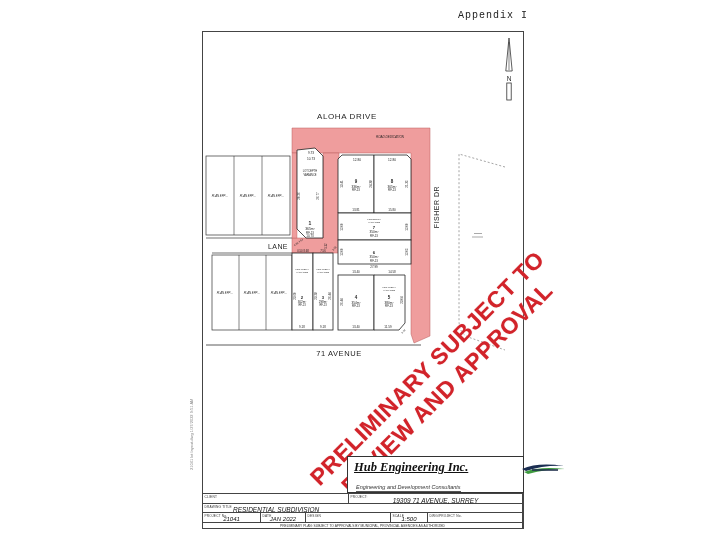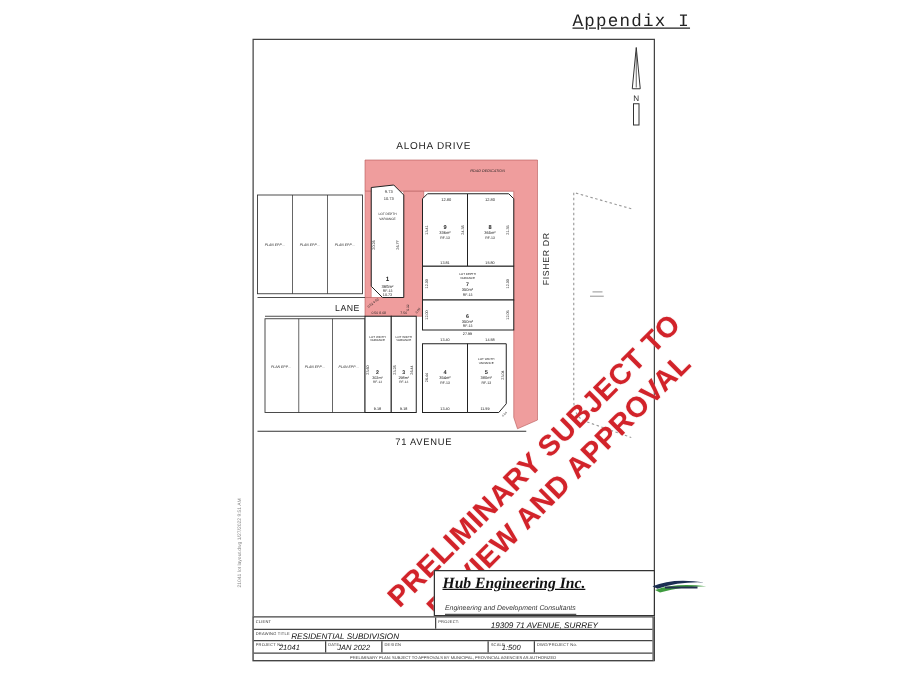--- a/index.html
+++ b/index.html
@@ -1,19 +1,19 @@
 <!DOCTYPE html>
 <html><head>
 <meta charset="utf-8">
 <style>
   html,body{margin:0;padding:0;background:#fff;}
   .canvas{position:relative;width:720px;height:540px;background:#ffffff;overflow:hidden;
           font-family:"Liberation Sans",sans-serif;color:#222;}
   .appendix{position:absolute;left:458px;top:10px;font-family:"Liberation Mono",monospace;
-            font-size:14px;letter-spacing:1px;color:#222;text-decoration:underline;}
+            font-size:10px;letter-spacing:1px;color:#222;}
   svg{position:absolute;left:0;top:0;}
   svg text{font-family:"Liberation Sans",sans-serif;fill:#1e1e1e;}
   .stamp{position:absolute;left:252px;top:350px;width:370px;text-align:center;
          transform:rotate(-45deg);color:#d2232a;font-weight:800;font-size:23px;
          line-height:1.22;letter-spacing:.5px;font-family:"Liberation Sans",sans-serif;
          text-shadow:0 0 1px #e8b2b2;}
   .plotstamp{position:absolute;left:189px;top:470px;transform:rotate(-90deg);
              transform-origin:0 0;font-size:4px;color:#8a8a8a;width:250px;white-space:nowrap;}
   
   .hubbox{position:absolute;left:347px;top:456px;width:177px;height:37px;background:#fff;

